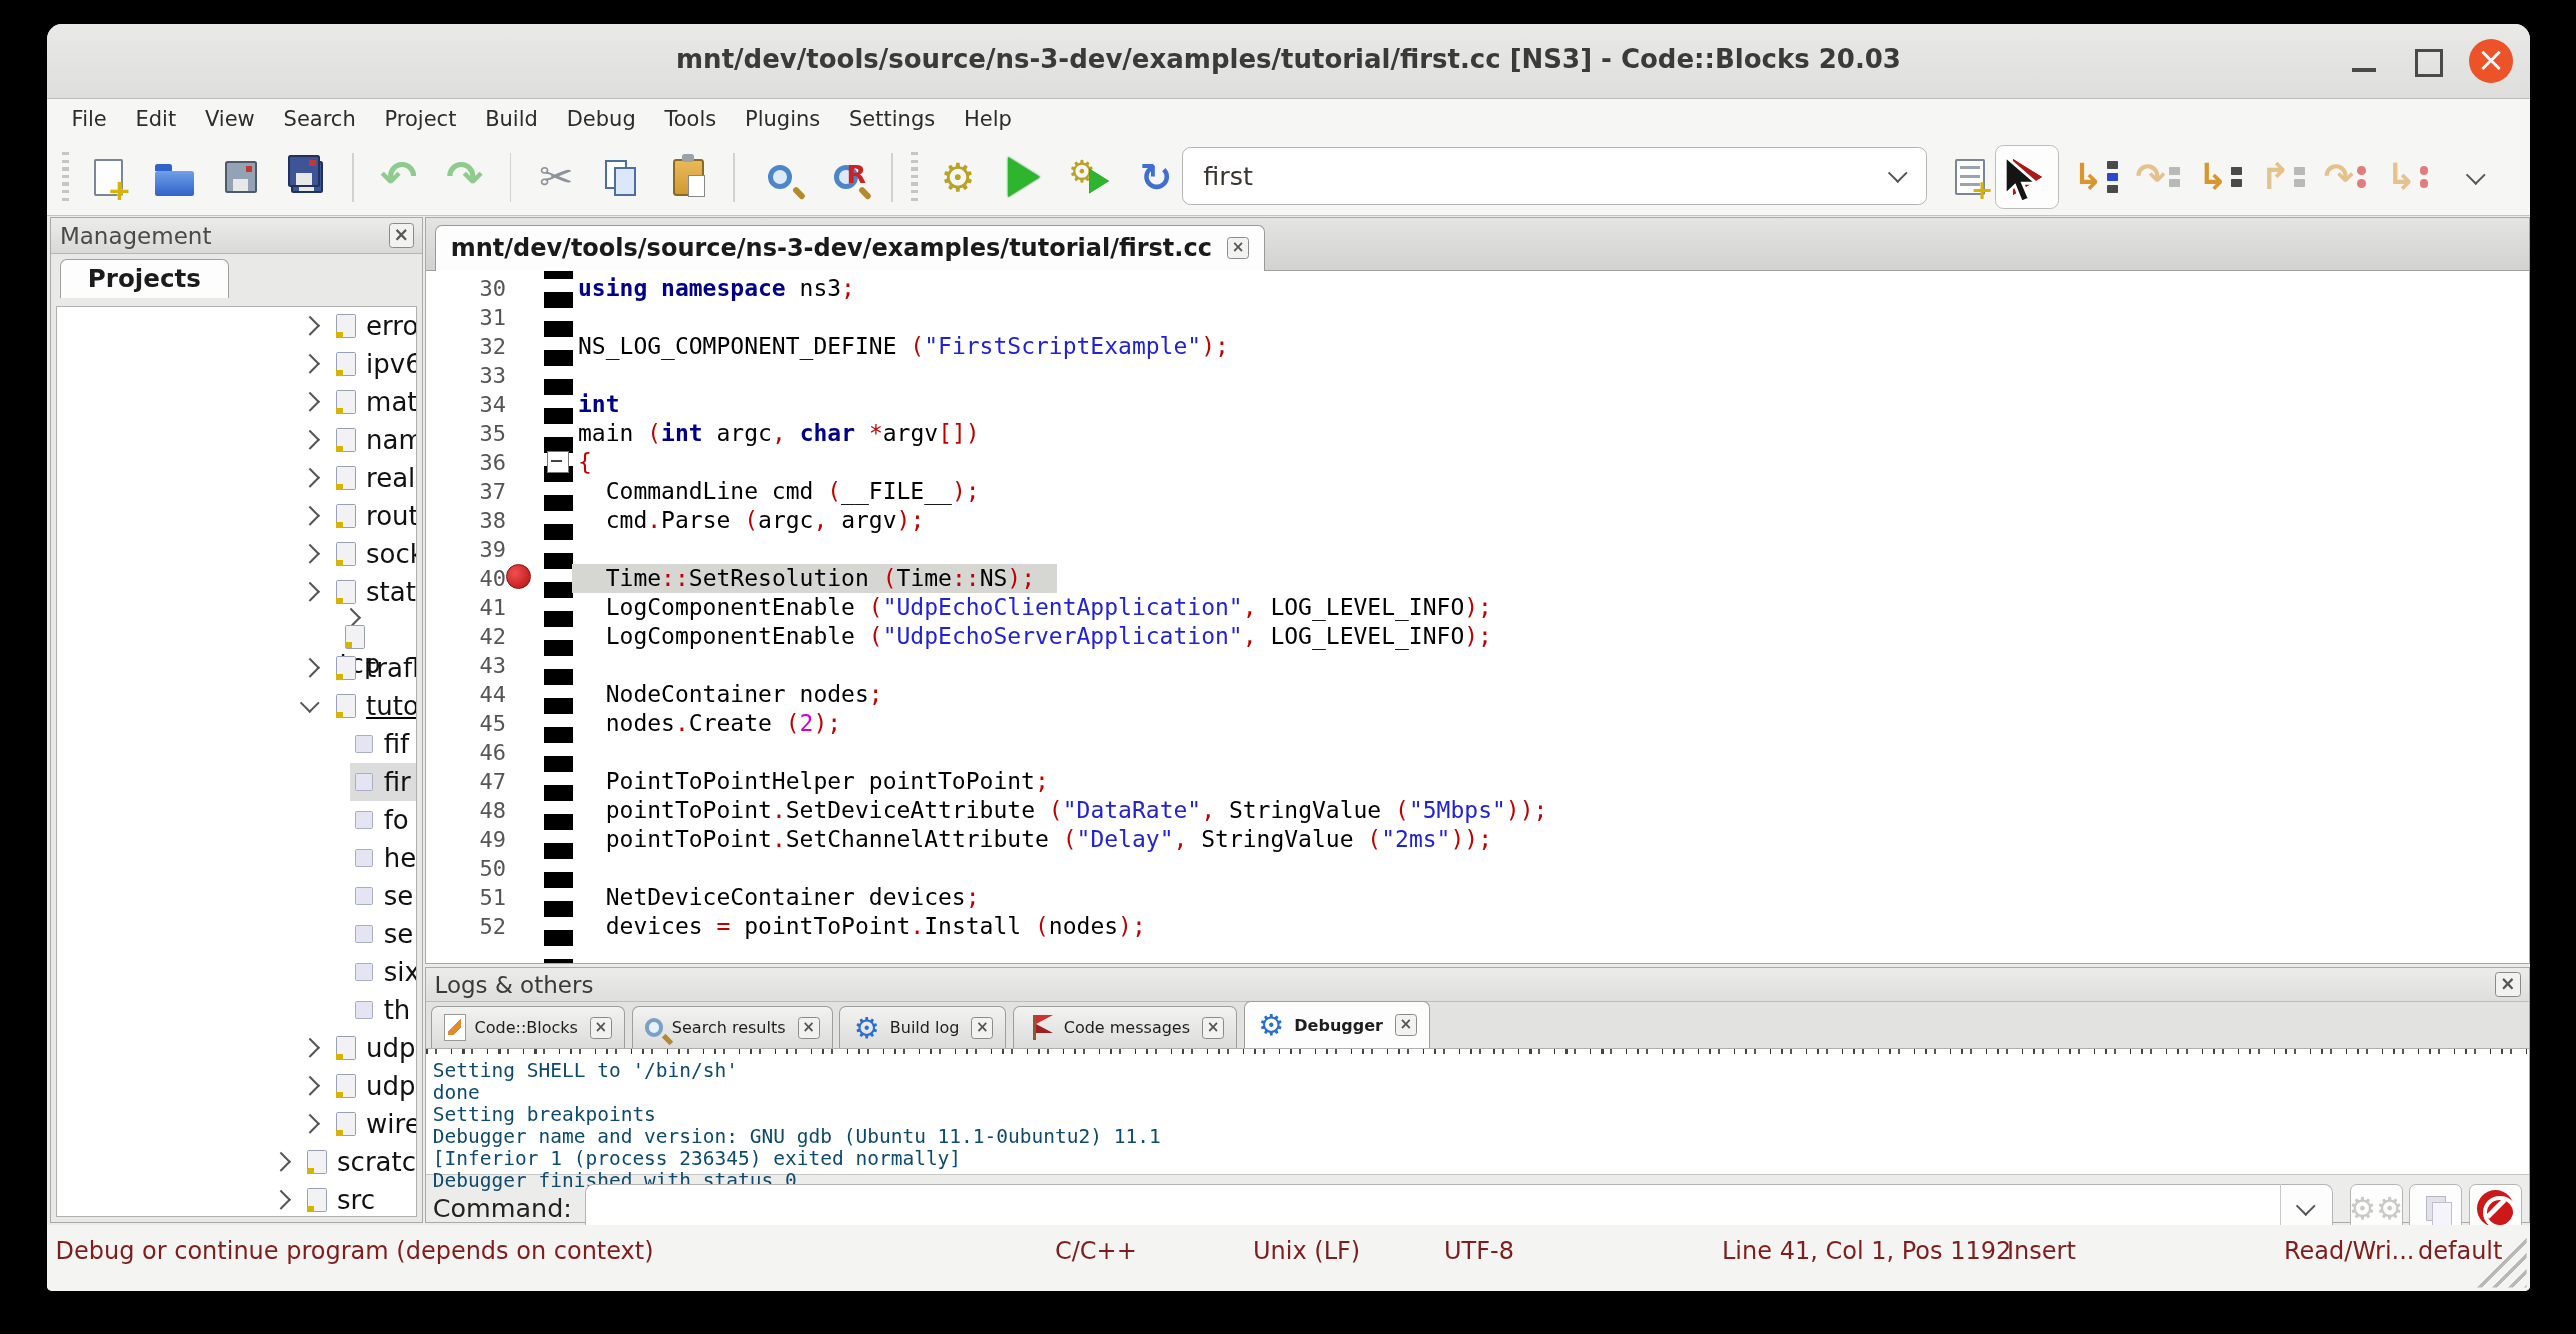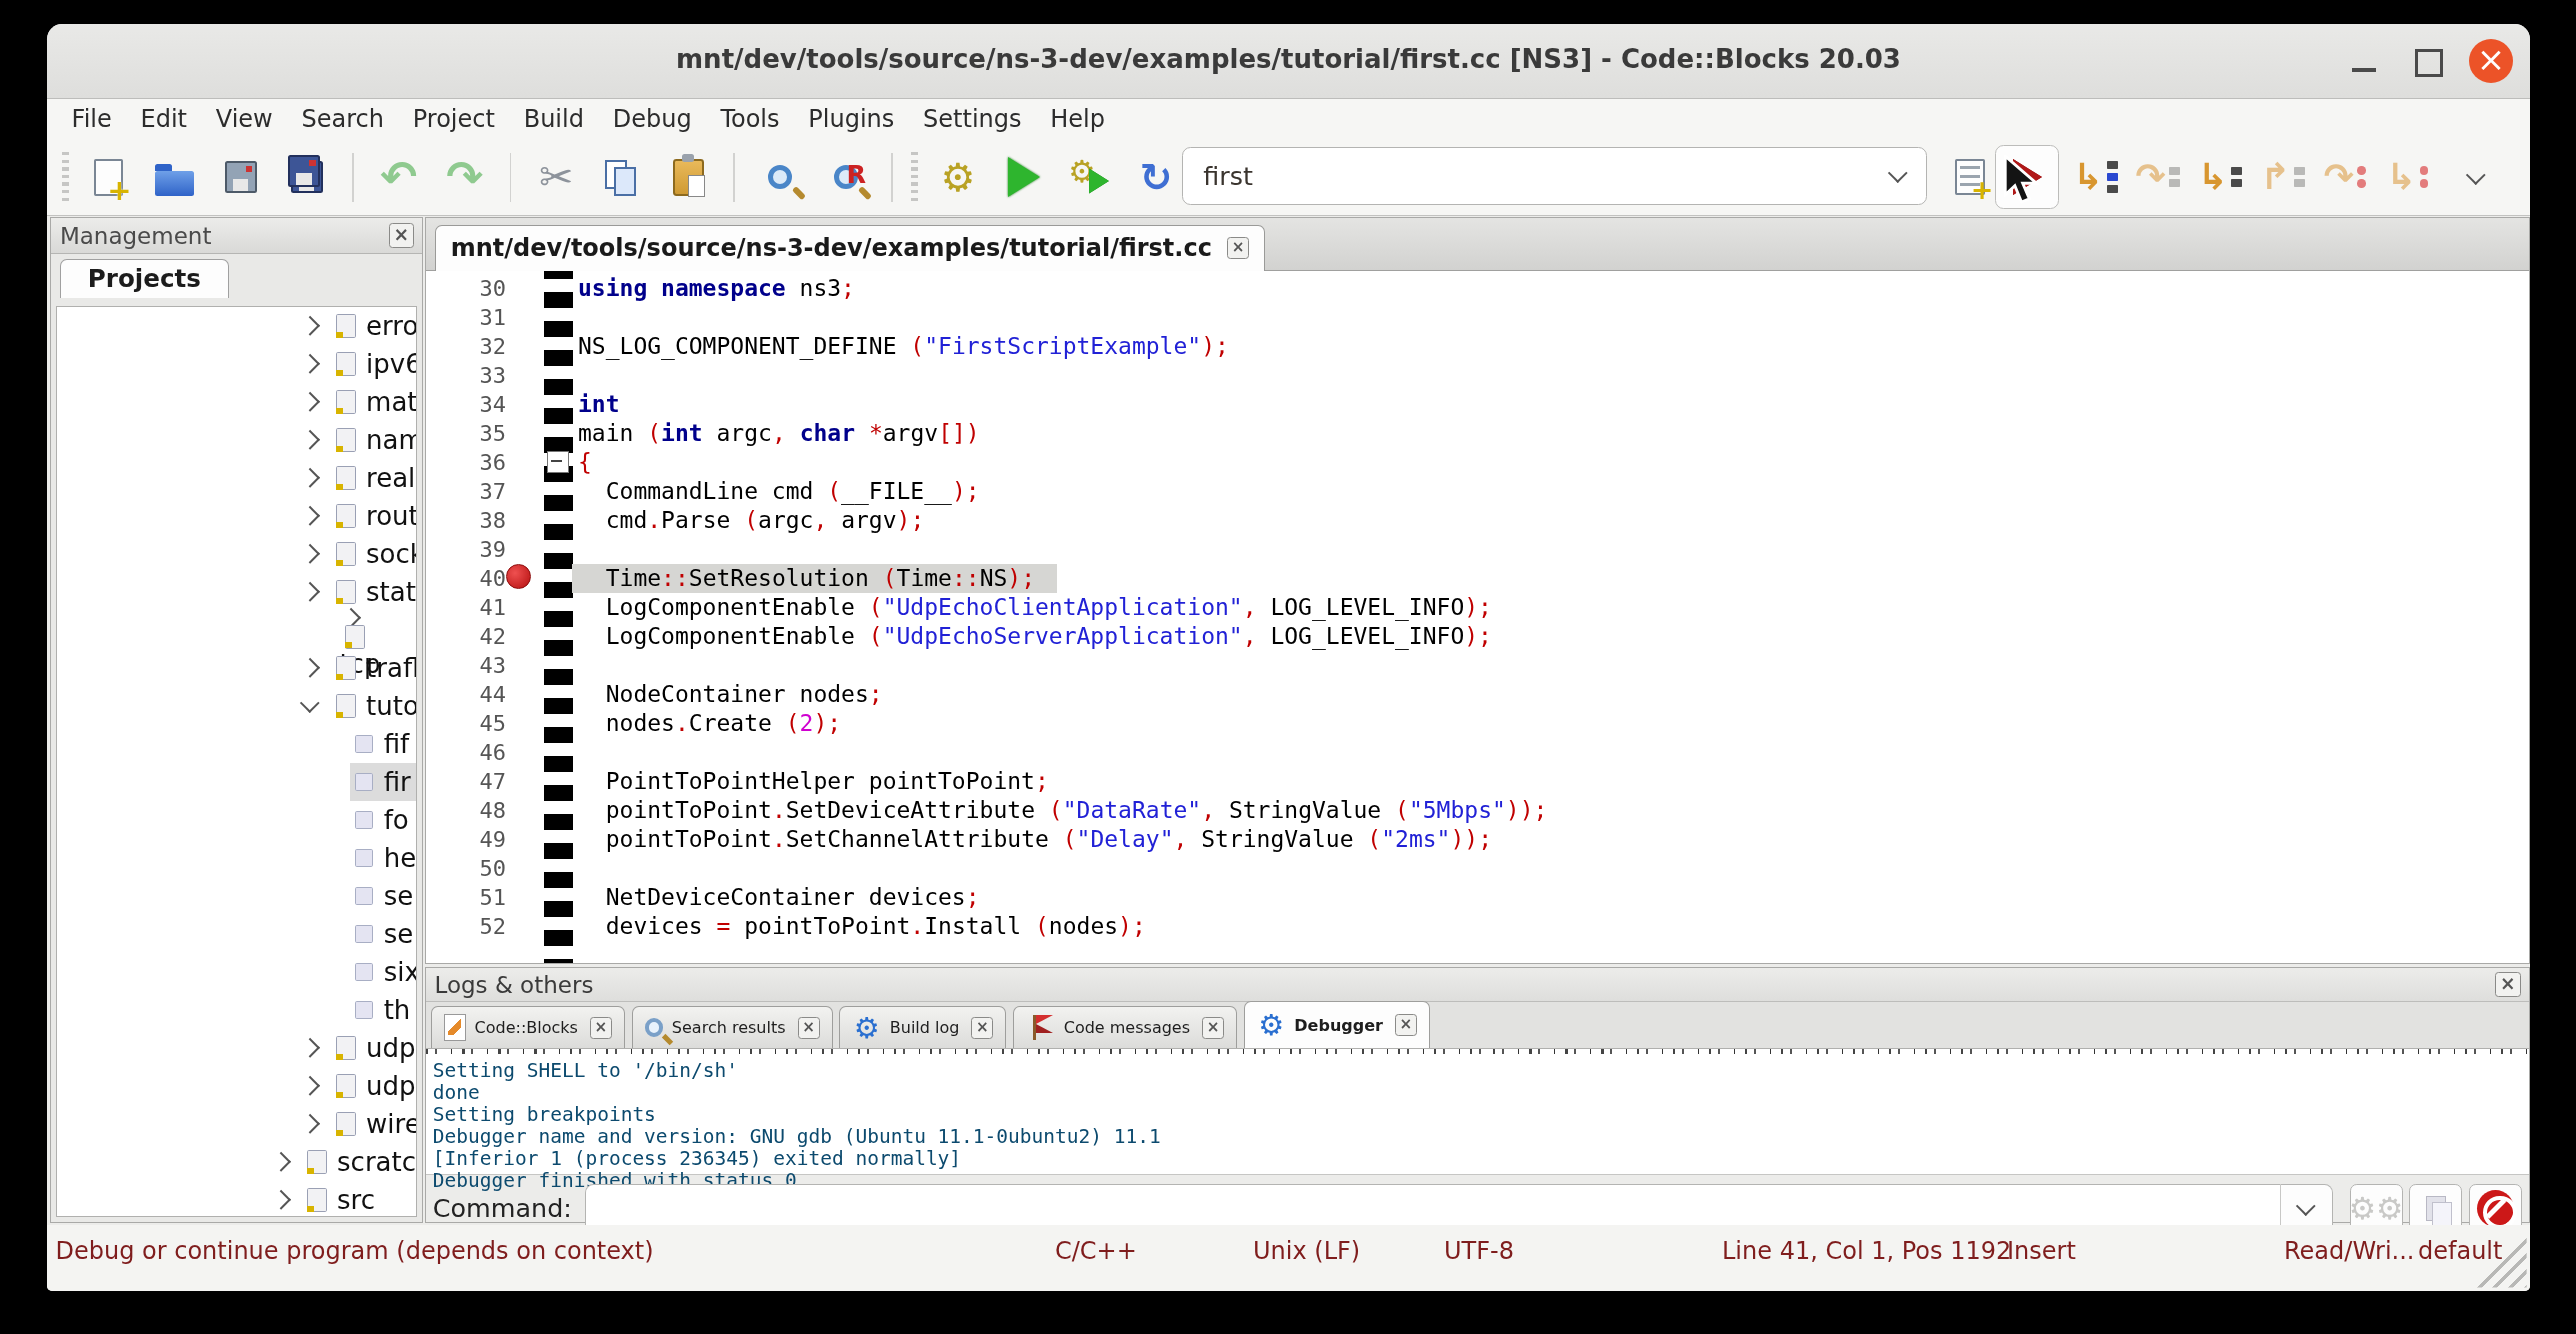--- a/index.html
+++ b/index.html
@@ -13,21 +13,21 @@
   #title { position:absolute; left:0; right:0; top:20.3px; text-align:center;
            font-size:26px; font-weight:bold; color:#3a3a3a; }
   .winbtn { position:absolute; top:15.2px; width:44px; height:44px; }
   #btn-min { right:144px; } #btn-min::after { content:""; position:absolute; left:10.2px; top:29px; width:24px; height:3.4px; background:#4a4a4a; }
   #btn-max { right:81px; }  #btn-max::after { content:""; position:absolute; left:10.2px; top:10.2px; width:22px; height:22px; border:3.4px solid #4a4a4a; }
   #btn-close { right:17px; background:#ec5328; border-radius:50%; color:#fff; font-size:34px; line-height:41px; text-align:center; }
 
   
   #menubar { position:absolute; left:0; top:75px; width:100%; height:39px; background:#f6f6f4;
              display:flex; align-items:center; padding-left:10.2px; }
-  .menu-item { font-size:24px; color:#2c2c2c; padding:0 14.4px; }
+  .menu-item { font-size:21px; color:#2c2c2c; padding:0 14.4px; }
 
   
   #toolbar { position:absolute; left:0; top:114px; width:100%; height:78px; background:#f6f6f4;
              border-bottom:0.8px solid #c2c2c0; }
   .tbgroup { position:absolute; top:0; height:78px; display:flex; align-items:center; }
   .grip { width:6.8px; height:51px; margin:0 6.8px;
           background:repeating-linear-gradient(180deg,#c6c6c4 0 3.4px,transparent 3.4px 7.6px); }
   .vsep { width:1.7px; height:49px; background:#d2d2d0; margin:0 12px; }
   .tbic { width:54px; height:54px; margin:0 6px; position:relative; display:flex; align-items:center; justify-content:center; }
   .g { font-size:39px; line-height:1; }
@@ -374,21 +374,21 @@
         <div class="trow" style="padding-left: 246px; flex-direction: column;">
           <span class="tw closed"></span>
           <span class="ticon"></span>
           <span class="tlabel">tcp</span>
         </div>
         <div class="trow" style="padding-left: 246px;">
           <span class="tw closed"></span>
           <span class="ticon"></span>
           <span class="tlabel">trafl</span>
         </div>
-        <div class="trow" style="padding-left: 246px;">
+        <div class="trow" style="padding-left: 246px; text-decoration: underline;">
           <span class="tw open"></span>
           <span class="ticon"></span>
           <span class="tlabel">tuto</span>
         </div>
         <div class="trow" style="padding-left: 298px;">
           <span class="ticon file"></span>
           <span class="tlabel">fif</span>
         </div>
         <div class="trow sel" style="padding-left: 298px;">
           <span class="selbg" style="left:293px;"></span>

